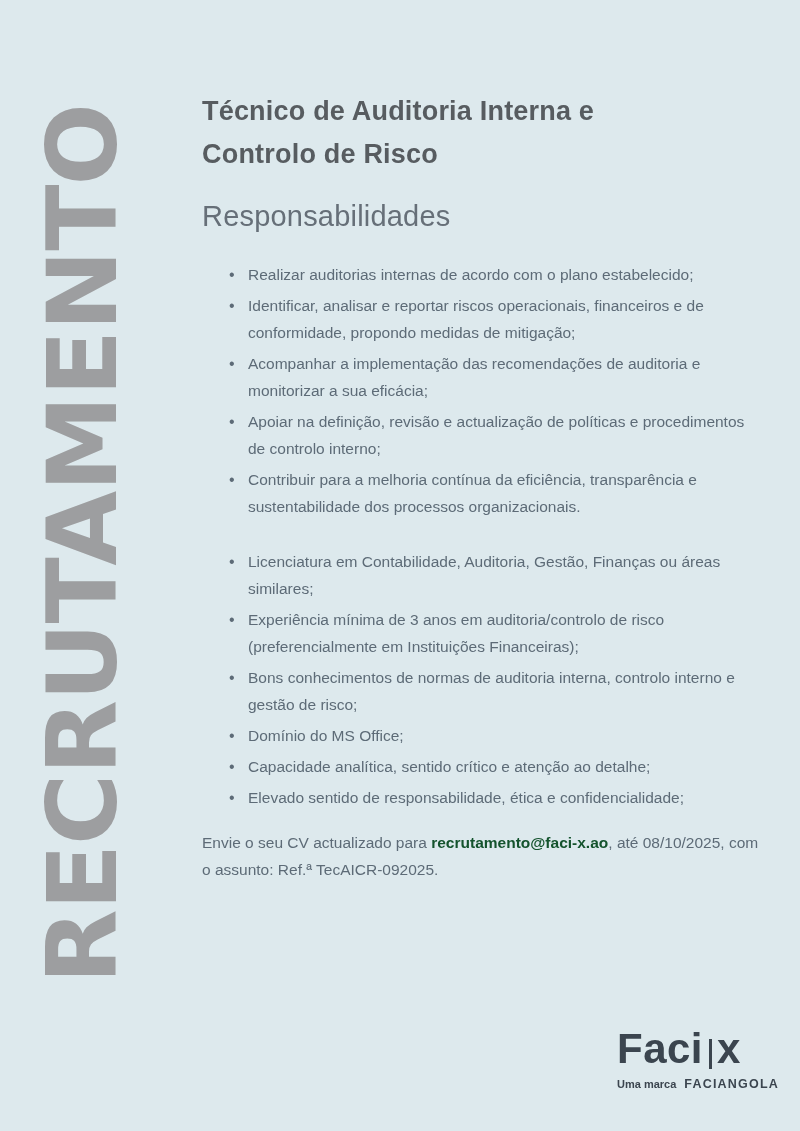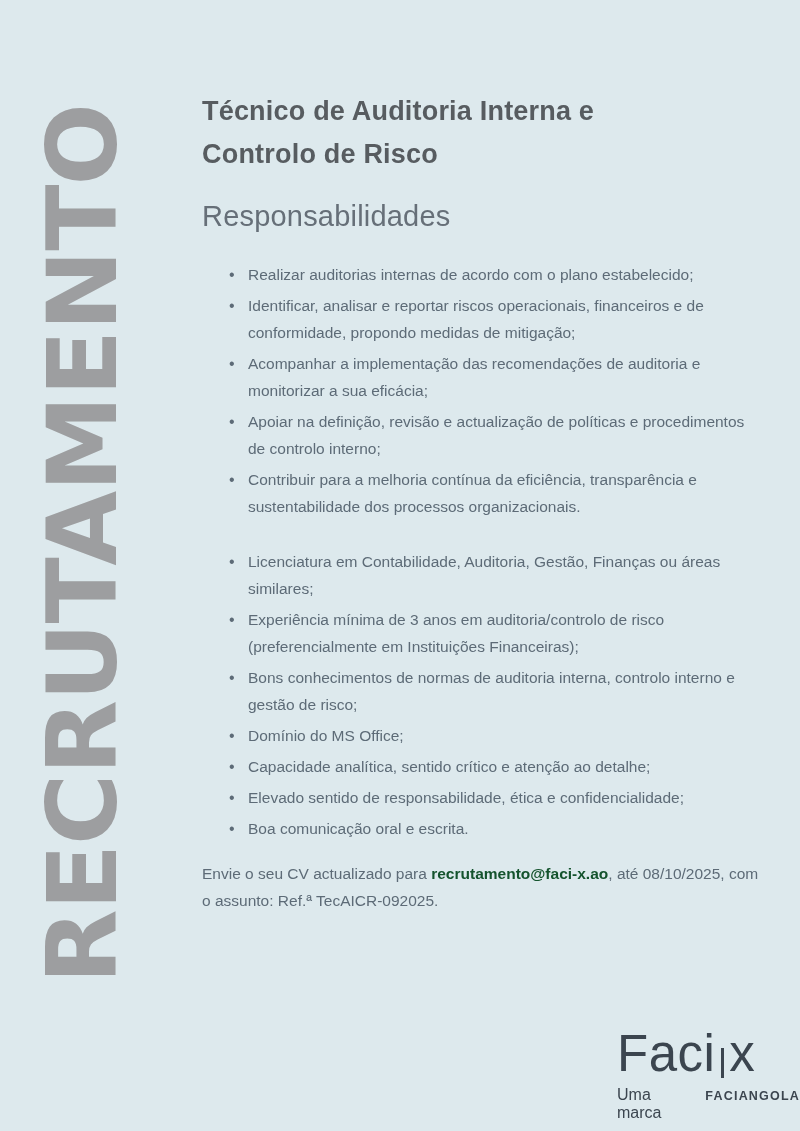--- a/index.html
+++ b/index.html
@@ -91,42 +91,42 @@
   
   .logo {
     position: absolute;
     left: 617px;
     top: 1028px;
   }
   .logo-brand {
     display: flex;
     align-items: flex-end;
     color: var(--logo-text, #3b454f);
-    font-size: 51px;
-    font-weight: 400;
+    font-size: 42px;
+    font-weight: 700;
     letter-spacing: 0.5px;
     line-height: 1;
   }
   .logo-divider {
     display: inline-block;
     width: 3px;
     height: 30px;
     background: var(--logo-text, #3b454f);
     margin: 0 5px 1px 6px;
   }
   .logo-tagline {
     display: flex;
     align-items: baseline;
     gap: 8px;
     margin-top: 7px;
     color: var(--logo-text, #3b454f);
   }
   .tagline-prefix {
-    font-size: 16px;
-    font-weight: 400;
+    font-size: 11px;
+    font-weight: 700;
   }
   .tagline-brand {
     font-size: 12.5px;
     font-weight: 700;
     letter-spacing: 1.2px;
   }
 </style>
 </head>
 <body>
 
@@ -150,21 +150,20 @@
   </ul>
 
 
   <ul class="bullet-list">
     <li>Licenciatura em Contabilidade, Auditoria, Gestão, Finanças ou áreas similares;</li>
     <li>Experiência mínima de 3 anos em auditoria/controlo de risco (preferencialmente em Instituições Financeiras);</li>
     <li>Bons conhecimentos de normas de auditoria interna, controlo interno e gestão de risco;</li>
     <li>Domínio do MS Office;</li>
     <li>Capacidade analítica, sentido crítico e atenção ao detalhe;</li>
     <li>Elevado sentido de responsabilidade, ética e confidencialidade;</li>
-    <li>Boa comunicação oral e escrita.</li>
   </ul>
 
   <p class="footer-note">
     <span>Envie o seu CV actualizado para </span><span class="email">recrutamento@faci-x.ao</span><span>, até 08/10/2025, com o assunto: Ref.ª TecAICR-092025.</span>
   </p>
 
 </main>
 
 <div class="logo">
   <div class="logo-brand">

